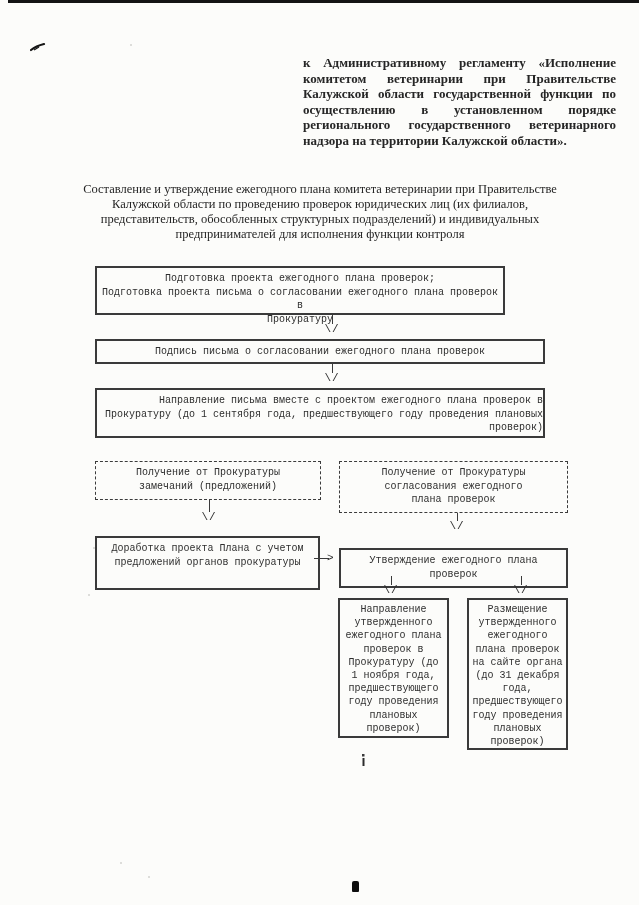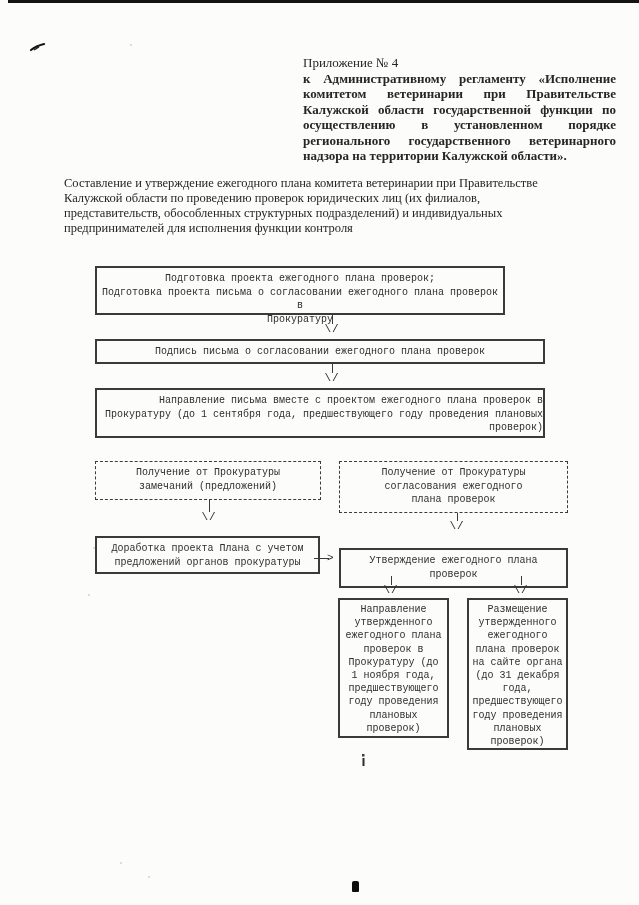--- a/index.html
+++ b/index.html
@@ -22,22 +22,22 @@
   
   .header-block{
     position:absolute;left:303px;top:55px;width:313px;
     font-size:13px;line-height:15.5px;
   }
   .appendix-label{text-align:left;}
   .regulation-ref{text-align:justify;font-weight:bold;}
 
   
   .doc-title{
-    position:absolute;left:64px;top:176px;width:512px;
-    font-size:12.5px;line-height:15px;text-align:left;
+    position:absolute;left:64px;top:182px;width:512px;
+    font-size:12.5px;line-height:15px;text-align:center;
   }
 
   
   .fbox{
     position:absolute;
     border:2px solid #3a3a3a;
     box-sizing:border-box;
     font-family:"Liberation Mono","DejaVu Sans Mono",monospace;
     font-size:10px;line-height:13.5px;
     color:#2e2e2e;
@@ -81,21 +81,20 @@
     </svg>
   </div>
   <div class="ink-blob"></div>
   <div class="speck" style="left:130px;top:44px;"></div>
   <div class="speck" style="left:93px;top:547px;"></div>
   <div class="speck" style="left:88px;top:594px;"></div>
   <div class="speck" style="left:120px;top:862px;"></div>
   <div class="speck" style="left:148px;top:876px;"></div>
 
   <div class="header-block">
-    <div class="appendix-label">Приложение № 4</div>
     <div class="regulation-ref">к Административному регламенту «Исполнение комитетом ветеринарии при Правительстве Калужской области государственной функции по осуществлению в установленном порядке регионального государственного ветеринарного надзора на территории Калужской области».</div>
   </div>
 
   <div class="doc-title">Составление и утверждение ежегодного плана комитета ветеринарии при Правительстве Калужской области по проведению проверок юридических лиц (их филиалов, представительств, обособленных структурных подразделений) и индивидуальных предпринимателей для исполнения функции контроля</div>
 
   <div>
 
     <div class="fbox" style="left:95px;top:266px;width:410px;height:49px;">Подготовка проекта ежегодного плана проверок;
 Подготовка проекта письма о согласовании ежегодного плана проверок в
 Прокуратуру</div>
@@ -126,21 +125,21 @@
     <div class="v-arrow" style="left:198px;top:500px;">
       <span class="v-line" style="height:12px;"></span>
       <span class="v-glyph">\/</span>
     </div>
 
     <div class="v-arrow" style="left:446px;top:513px;">
       <span class="v-line" style="height:8px;"></span>
       <span class="v-glyph">\/</span>
     </div>
 
-    <div class="fbox" style="left:95px;top:536px;width:225px;height:38px;">Доработка проекта Плана с учетом
+    <div class="fbox" style="left:95px;top:536px;width:225px;height:54px;">Доработка проекта Плана с учетом
 предложений органов прокуратуры</div>
 
     <div class="h-arrow" style="left:314px;top:551px;width:26px;height:14px;">
       <span class="h-line"></span>
       <span class="h-glyph">&gt;</span>
     </div>
 
     <div class="fbox" style="left:339px;top:548px;width:229px;height:40px;">Утверждение ежегодного плана
 проверок</div>
 

